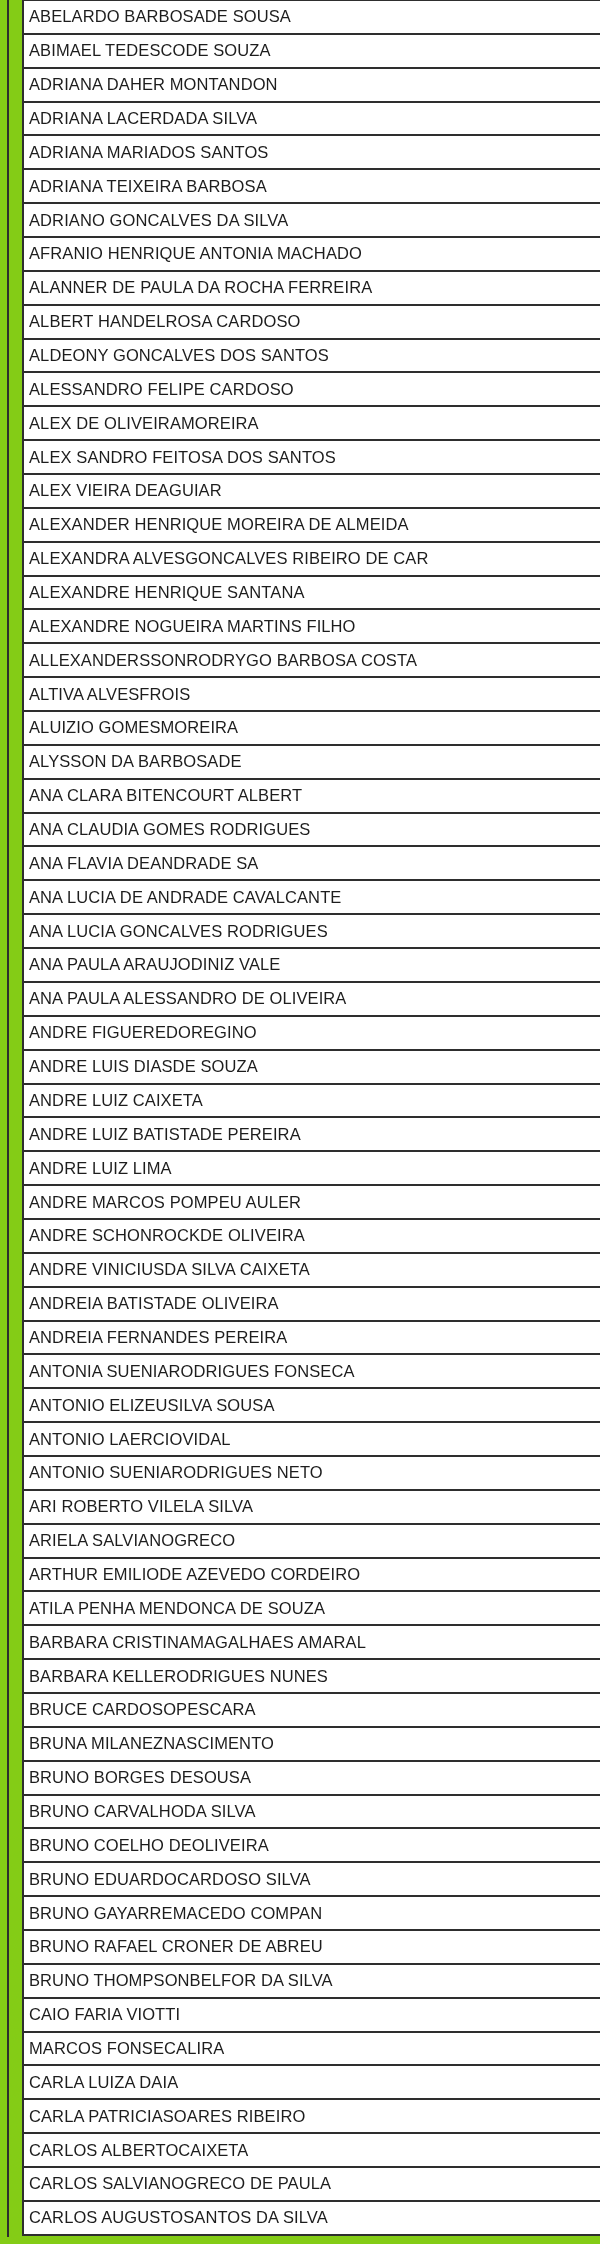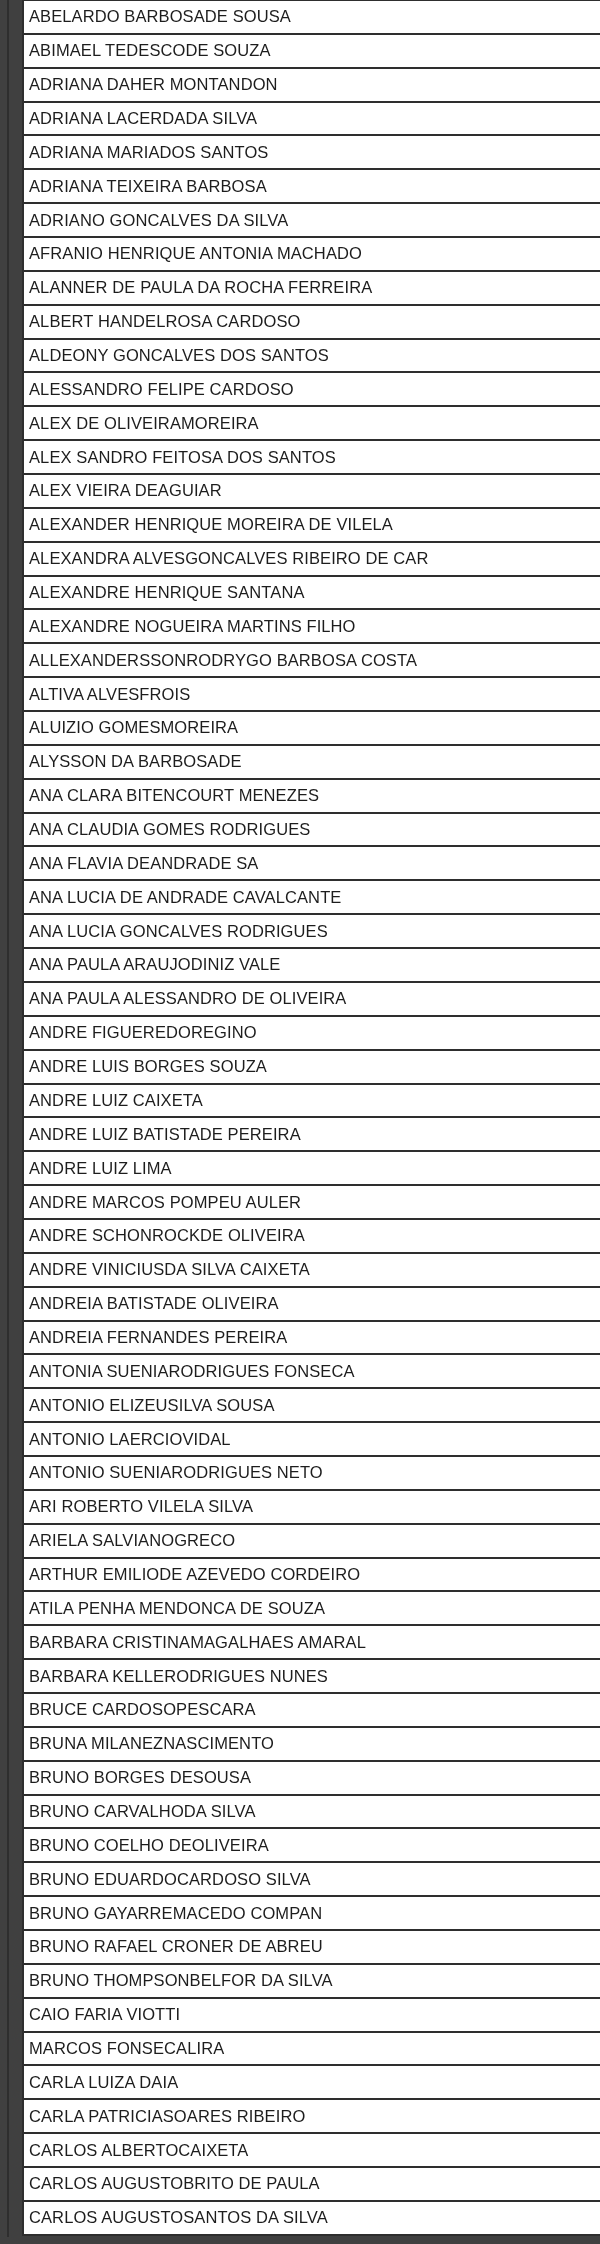--- a/index.html
+++ b/index.html
@@ -5,21 +5,21 @@
   html, body {
     margin: 0;
     padding: 0;
     background: #ffffff;
   }
   .screen {
     position: relative;
     width: 600px;
     height: 2244px;
     overflow: hidden;
-    background: #404040;
+    background: #84cc16;
     font-family: "Liberation Sans", sans-serif;
   }
   
   .cropped-col-line {
     position: absolute;
     left: 7px;
     top: 0;
     width: 2px;
     height: 2237px;
     background: #2e2e2e;
@@ -95,21 +95,21 @@
       <div class="row">
         <span class="cell-text">ALEX DE OLIVEIRAMOREIRA</span>
       </div>
       <div class="row">
         <span class="cell-text">ALEX SANDRO FEITOSA DOS SANTOS</span>
       </div>
       <div class="row">
         <span class="cell-text">ALEX VIEIRA DEAGUIAR</span>
       </div>
       <div class="row">
-        <span class="cell-text">ALEXANDER HENRIQUE MOREIRA DE VILELA</span>
+        <span class="cell-text">ALEXANDER HENRIQUE MOREIRA DE ALMEIDA</span>
       </div>
       <div class="row">
         <span class="cell-text">ALEXANDRA ALVESGONCALVES RIBEIRO DE CAR</span>
       </div>
       <div class="row">
         <span class="cell-text">ALEXANDRE HENRIQUE SANTANA</span>
       </div>
       <div class="row">
         <span class="cell-text">ALEXANDRE NOGUEIRA MARTINS FILHO</span>
       </div>
@@ -119,21 +119,21 @@
       <div class="row">
         <span class="cell-text">ALTIVA ALVESFROIS</span>
       </div>
       <div class="row">
         <span class="cell-text">ALUIZIO GOMESMOREIRA</span>
       </div>
       <div class="row">
         <span class="cell-text">ALYSSON DA BARBOSADE</span>
       </div>
       <div class="row">
-        <span class="cell-text">ANA CLARA BITENCOURT MENEZES</span>
+        <span class="cell-text">ANA CLARA BITENCOURT ALBERT</span>
       </div>
       <div class="row">
         <span class="cell-text">ANA CLAUDIA GOMES RODRIGUES</span>
       </div>
       <div class="row">
         <span class="cell-text">ANA FLAVIA DEANDRADE SA</span>
       </div>
       <div class="row">
         <span class="cell-text">ANA LUCIA DE ANDRADE CAVALCANTE</span>
       </div>
@@ -143,21 +143,21 @@
       <div class="row">
         <span class="cell-text">ANA PAULA ARAUJODINIZ VALE</span>
       </div>
       <div class="row">
         <span class="cell-text">ANA PAULA ALESSANDRO DE OLIVEIRA</span>
       </div>
       <div class="row">
         <span class="cell-text">ANDRE FIGUEREDOREGINO</span>
       </div>
       <div class="row">
-        <span class="cell-text">ANDRE LUIS BORGES SOUZA</span>
+        <span class="cell-text">ANDRE LUIS DIASDE SOUZA</span>
       </div>
       <div class="row">
         <span class="cell-text">ANDRE LUIZ CAIXETA</span>
       </div>
       <div class="row">
         <span class="cell-text">ANDRE LUIZ BATISTADE PEREIRA</span>
       </div>
       <div class="row">
         <span class="cell-text">ANDRE LUIZ LIMA</span>
       </div>
@@ -242,19 +242,19 @@
       <div class="row">
         <span class="cell-text">CARLA LUIZA DAIA</span>
       </div>
       <div class="row">
         <span class="cell-text">CARLA PATRICIASOARES RIBEIRO</span>
       </div>
       <div class="row">
         <span class="cell-text">CARLOS ALBERTOCAIXETA</span>
       </div>
       <div class="row">
-        <span class="cell-text">CARLOS AUGUSTOBRITO DE PAULA</span>
+        <span class="cell-text">CARLOS SALVIANOGRECO DE PAULA</span>
       </div>
       <div class="row">
         <span class="cell-text">CARLOS AUGUSTOSANTOS DA SILVA</span>
       </div>
     </div>
 </div>
 
 </body></html>

